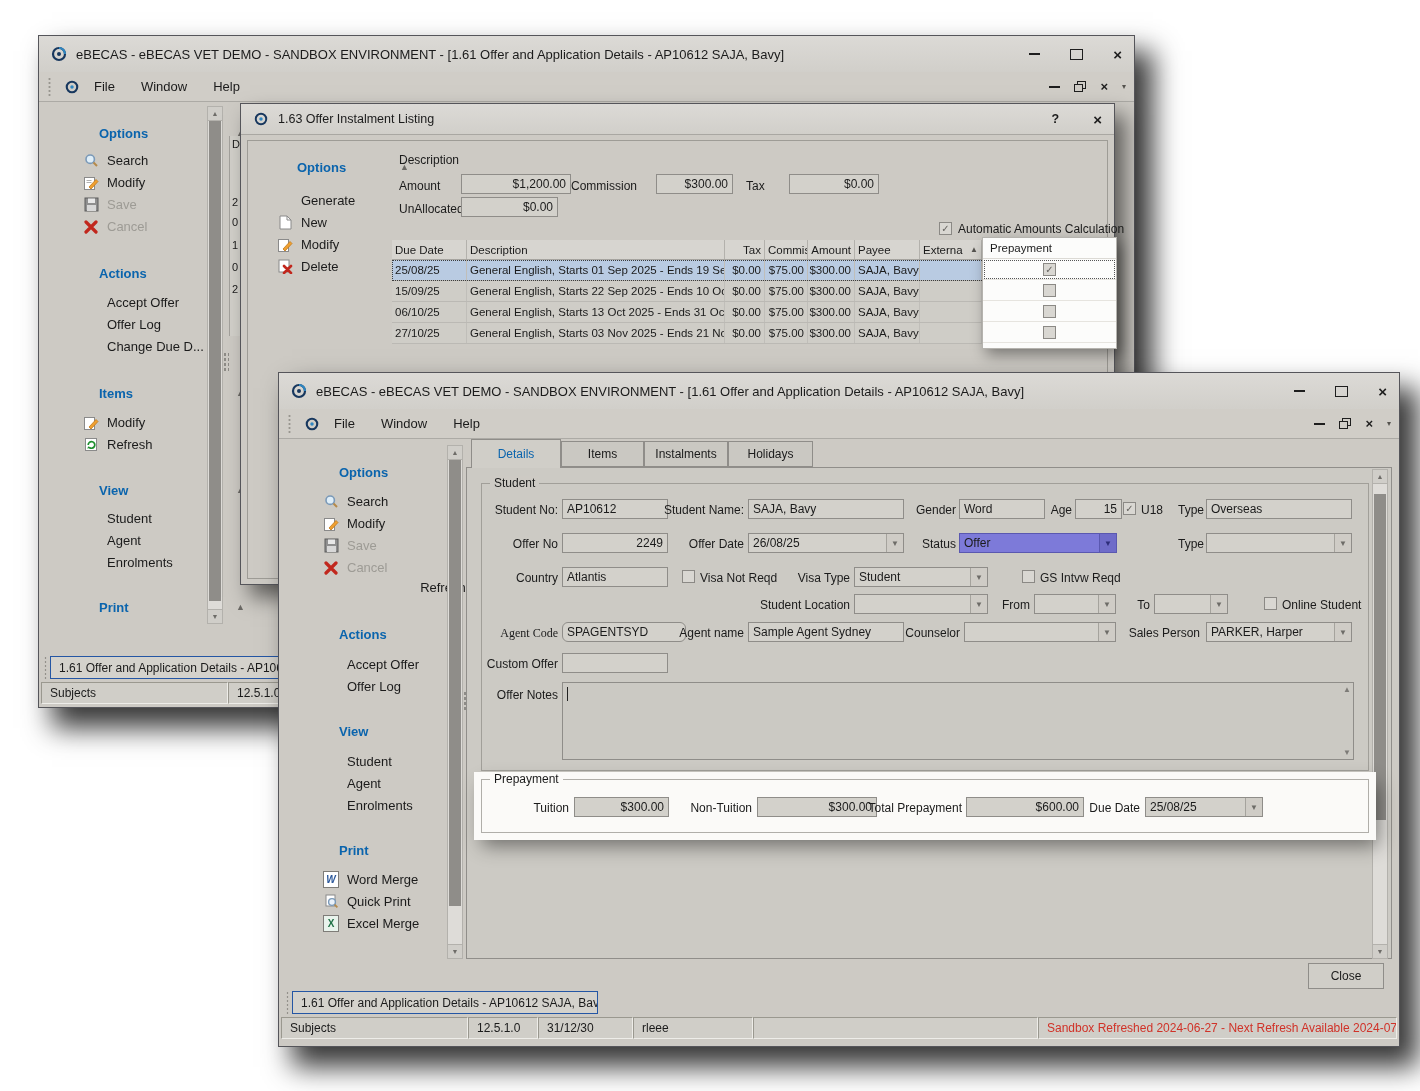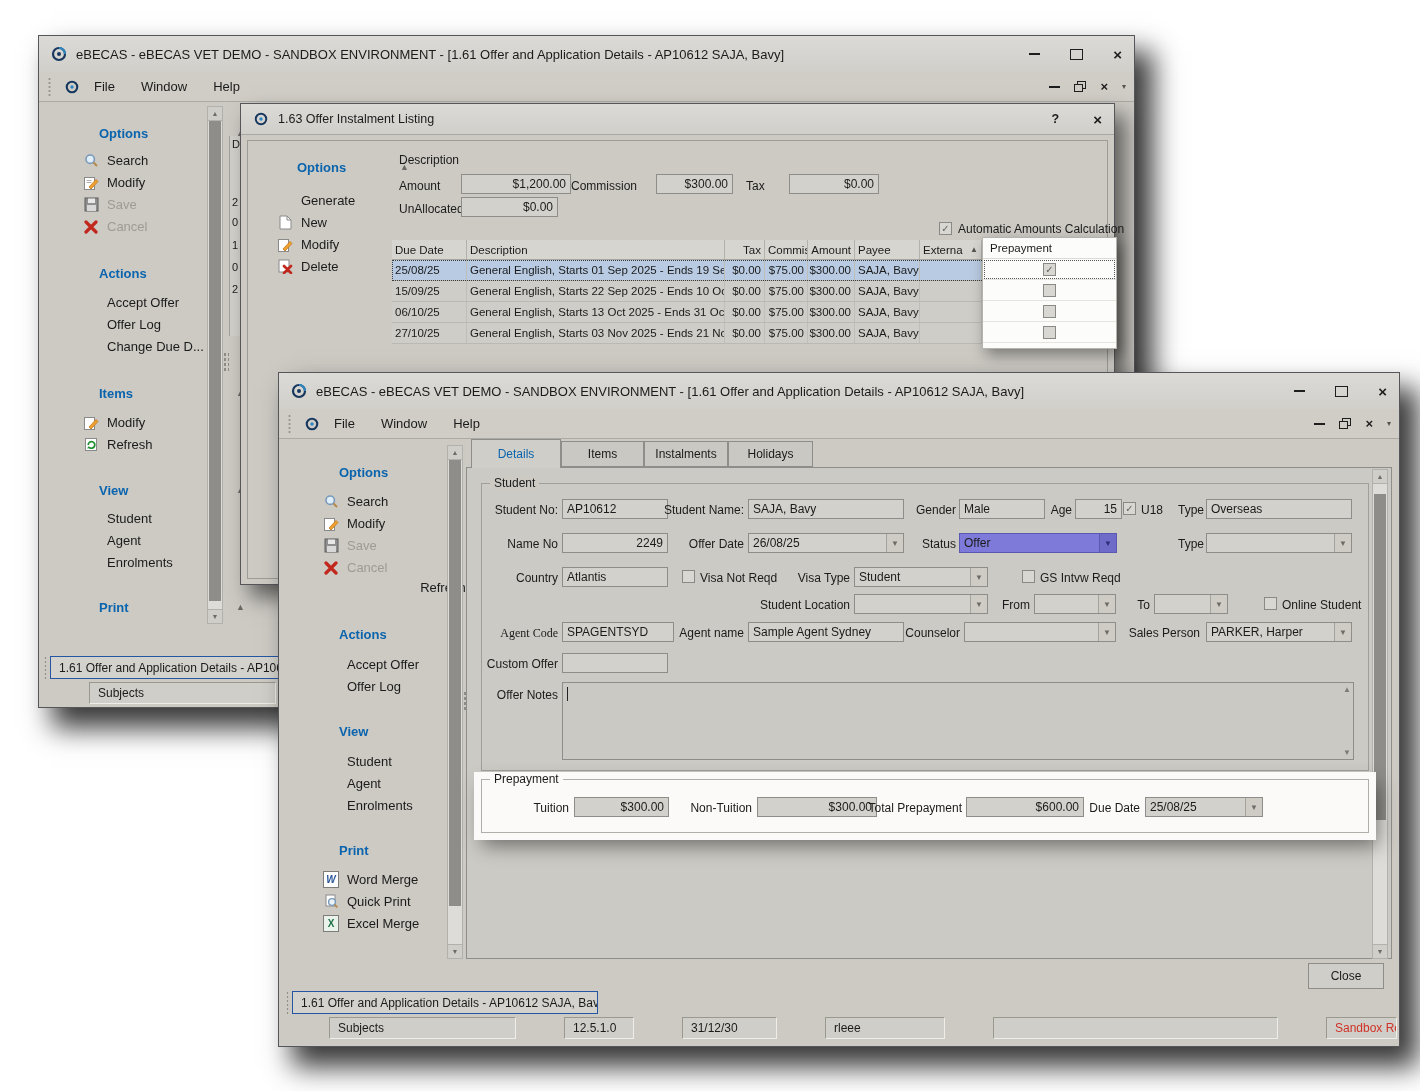--- a/index.html
+++ b/index.html
@@ -74,21 +74,21 @@
   .overlay{position:absolute;background:#fcfcfb;border:1px solid #b5b3ae;box-shadow:4px 6px 14px rgba(0,0,0,0.40);z-index:5;}
   .overlay .oh{height:20px;display:flex;align-items:center;padding:0 7px;font-size:11.5px;border-bottom:1px solid #dcdad5;}
   .overlay .orow{height:20px;display:flex;align-items:center;justify-content:center;border-bottom:1px solid #e6e4df;position:relative;}
   .overlay .orow .cb{position:static;}
   .overlay .orow.sel{outline:1px dotted #555;outline-offset:-2px;}
   .taskitem{position:absolute;height:23px;background:#d4d2cc;border:1px solid #2456a4;display:flex;
       align-items:center;padding:0 8px;font-size:12px;white-space:nowrap;overflow:hidden;box-sizing:border-box;}
   .vgrip{position:absolute;width:5px;background-image:radial-gradient(#93918b 1px,transparent 1.2px);background-size:5px 4px;}
   .statusbar{position:absolute;height:22px;display:flex;font-size:12px;}
   .scell{border:1px solid;border-color:#9a988f #eeede9 #eeede9 #9a988f;background:#d0cec8;
-      display:flex;align-items:center;padding:0 8px;box-sizing:border-box;overflow:hidden;white-space:nowrap;margin-left:48px;}
+      display:flex;align-items:center;padding:0 8px;box-sizing:border-box;overflow:hidden;white-space:nowrap;}
   .notes{position:absolute;background:#cbc9c3;border:1px solid #8f8d89;box-sizing:border-box;}
   .notes .nup,.notes .ndn{position:absolute;right:2px;font-size:8px;color:#7d7b77;}
   .notes .nup{top:2px}.notes .ndn{bottom:2px}
   .caret-line{position:absolute;left:4px;top:4px;width:1px;height:14px;background:#222;}
   .peek{position:absolute;overflow:hidden;border-left:1px solid #a3a19c;background:#d2d0ca;font-size:11px;}
   .peek span{position:absolute;left:2px;}
   .splitdots{position:absolute;width:6px;height:20px;background-image:radial-gradient(#8d8b86 1px,transparent 1.2px);background-size:4px 5px;}
 </style>
 </head>
 <body>
@@ -520,29 +520,29 @@
     <span class="thumb" style="top:24px;height:326px;"></span>
   </div>
 
   <div class="group" style="left:202px;top:110px;width:888px;height:288px;z-index:3;">
     <span class="glabel">Student</span>
     <span class="lbl r" style="left:0;top:18px;width:76px;">Student No:</span>
     <div class="fld" style="left:80px;top:15px;width:106px;">AP10612</div>
     <span class="lbl r" style="left:176px;top:18px;width:86px;">Student Name:</span>
     <div class="fld" style="left:266px;top:15px;width:156px;">SAJA, Bavy</div>
     <span class="lbl r" style="left:430px;top:18px;width:44px;">Gender</span>
-    <div class="fld" style="left:477px;top:15px;width:86px;">Male</div>
+    <div class="fld" style="left:477px;top:15px;width:86px;">Word</div>
     <span class="lbl r" style="left:566px;top:18px;width:24px;">Age</span>
     <div class="fld money" style="left:593px;top:15px;width:47px;">15</div>
     <span class="cb checked" style="left:641px;top:18px;"></span>
     <span class="lbl" style="left:659px;top:18px;">U18</span>
     <span class="lbl r" style="left:690px;top:18px;width:32px;">Type</span>
     <div class="fld" style="left:724px;top:15px;width:146px;">Overseas</div>
 
-    <span class="lbl r" style="left:0;top:52px;width:76px;">Name No</span>
+    <span class="lbl r" style="left:0;top:52px;width:76px;">Offer No</span>
     <div class="fld money" style="left:80px;top:49px;width:106px;">2249</div>
     <span class="lbl r" style="left:176px;top:52px;width:86px;">Offer Date</span>
     <div class="fld" style="left:266px;top:49px;width:156px;">
         <span>26/08/25</span>
         <span class="arrow">▼</span>
       </div>
     <span class="lbl r" style="left:430px;top:52px;width:44px;">Status</span>
     <div class="fld status" style="left:477px;top:49px;width:158px;">
         <span>Offer</span>
         <span class="arrow">▼</span>
@@ -577,21 +577,21 @@
       </div>
     <span class="lbl r" style="left:644px;top:113px;width:24px;">To</span>
     <div class="fld" style="left:672px;top:110px;width:74px;">
         <span></span>
         <span class="arrow">▼</span>
       </div>
     <span class="cb" style="left:782px;top:113px;"></span>
     <span class="lbl" style="left:800px;top:113px;">Online Student</span>
 
     <span class="lbl r" style="left:0;top:141px;width:76px;font-family:Liberation Serif, serif;">Agent Code</span>
-    <div class="fld" style="left:80px;top:138px;width:112px;">SPAGENTSYD</div>
+    <div class="fld" style="left:80px;top:138px;width:124px;border-radius:6px;">SPAGENTSYD</div>
     <span class="lbl r" style="left:176px;top:141px;width:86px;">Agent name</span>
     <div class="fld" style="left:266px;top:138px;width:156px;">Sample Agent Sydney</div>
     <span class="lbl r" style="left:420px;top:141px;width:58px;">Counselor</span>
     <div class="fld" style="left:482px;top:138px;width:152px;">
         <span></span>
         <span class="arrow">▼</span>
       </div>
     <span class="lbl r" style="left:646px;top:141px;width:72px;">Sales Person</span>
     <div class="fld" style="left:724px;top:138px;width:146px;">
         <span>PARKER, Harper</span>

